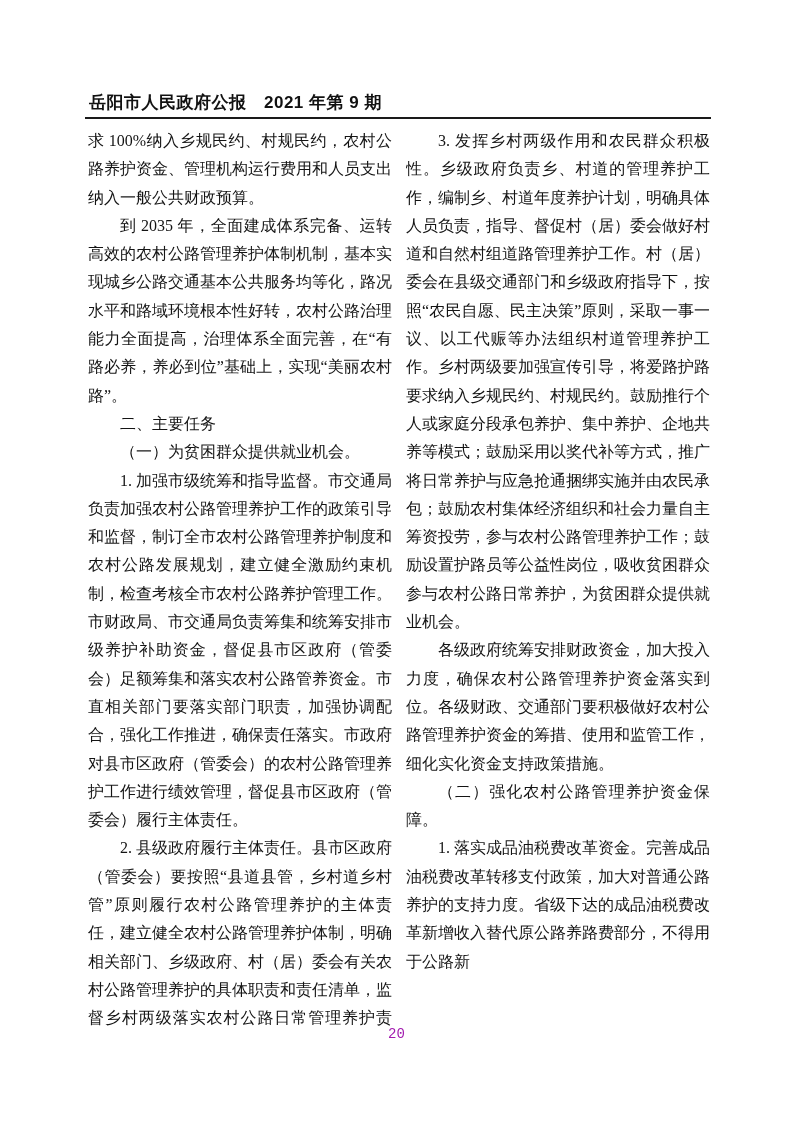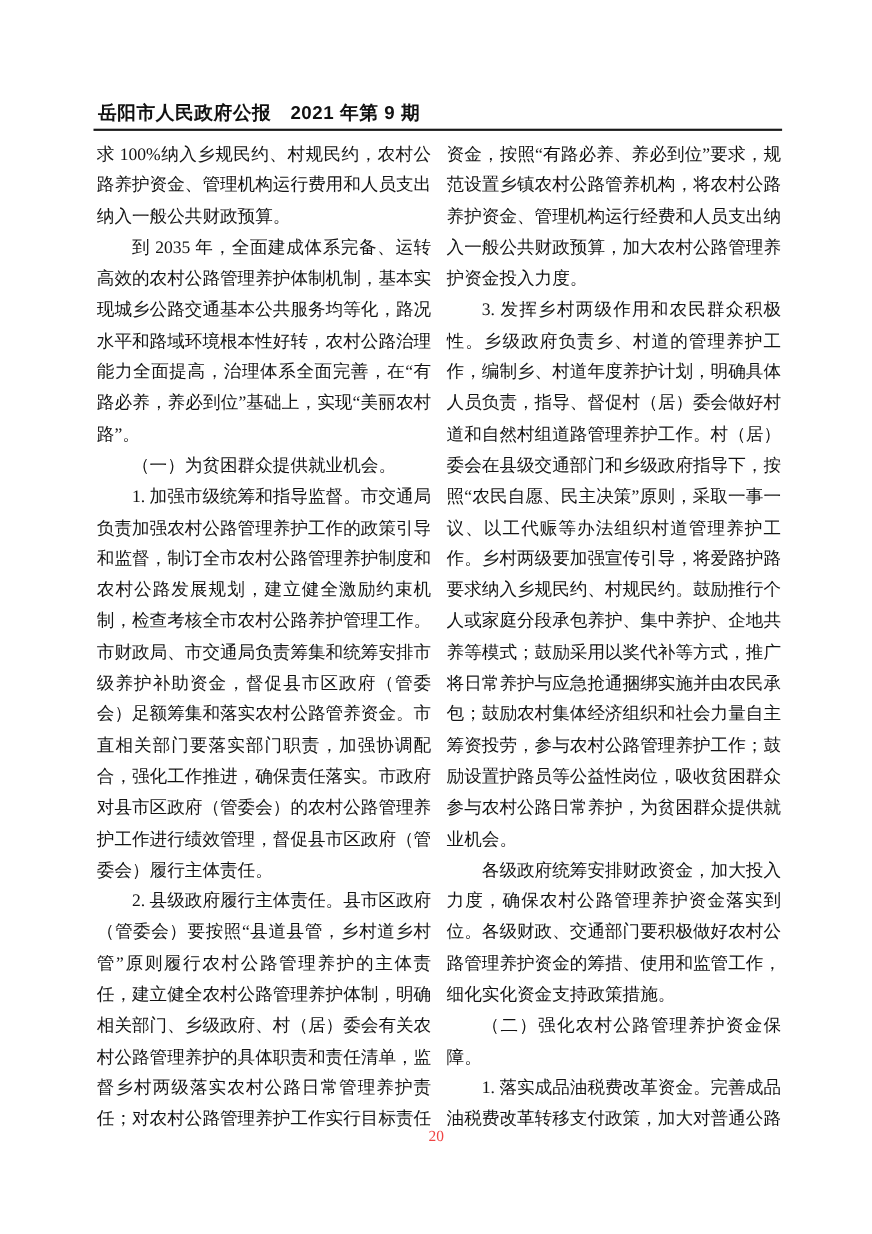--- a/index.html
+++ b/index.html
@@ -61,45 +61,45 @@
   }
   .para.indent {
     text-indent: 2em;
   }
   .footer {
     position: absolute;
     left: 0;
     top: 1026px;
     width: 100%;
     text-align: center;
-    font-family: Liberation Serif, serif;
+    font-family: Liberation Mono, monospace;
     font-size: 14px;
-    color: #ef4444;
+    color: #a21caf;
   }
 </style>
 </head>
 <body>
 
 <div class="page">
   <div class="header">
     <span>岳阳市人民政府公报　2021 年第 9 期</span>
   </div>
 
   <div class="rule"></div>
 
   <div class="columns">
     <div class="col">
         <p class="para">求 100%纳入乡规民约、村规民约，农村公路养护资金、管理机构运行费用和人员支出纳入一般公共财政预算。</p>
         <p class="para indent">到 2035 年，全面建成体系完备、运转高效的农村公路管理养护体制机制，基本实现城乡公路交通基本公共服务均等化，路况水平和路域环境根本性好转，农村公路治理能力全面提高，治理体系全面完善，在“有路必养，养必到位”基础上，实现“美丽农村路”。</p>
+        <p class="para indent">二、主要任务</p>
         <p class="para indent">（一）为贫困群众提供就业机会。</p>
         <p class="para indent">1. 加强市级统筹和指导监督。市交通局负责加强农村公路管理养护工作的政策引导和监督，制订全市农村公路管理养护制度和农村公路发展规划，建立健全激励约束机制，检查考核全市农村公路养护管理工作。市财政局、市交通局负责筹集和统筹安排市级养护补助资金，督促县市区政府（管委会）足额筹集和落实农村公路管养资金。市直相关部门要落实部门职责，加强协调配合，强化工作推进，确保责任落实。市政府对县市区政府（管委会）的农村公路管理养护工作进行绩效管理，督促县市区政府（管委会）履行主体责任。</p>
         <p class="para indent">2. 县级政府履行主体责任。县市区政府（管委会）要按照“县道县管，乡村道乡村管”原则履行农村公路管理养护的主体责任，建立健全农村公路管理养护体制，明确相关部门、乡级政府、村（居）委会有关农村公路管理养护的具体职责和责任清单，监督乡村两级落实农村公路日常管理养护责任；对农村公路管理养护工作实行目标责任制和绩效管理。在省、市级养护补助资金的基础上，足额筹集县级养护</p>
       </div>
     <div class="col">
-        <p class="para">资金，按照“有路必养、养必到位”要求，规范设置乡镇农村公路管养机构，将农村公路养护资金、管理机构运行经费和人员支出纳入一般公共财政预算，加大农村公路管理养护资金投入力度。</p>
         <p class="para indent">3. 发挥乡村两级作用和农民群众积极性。乡级政府负责乡、村道的管理养护工作，编制乡、村道年度养护计划，明确具体人员负责，指导、督促村（居）委会做好村道和自然村组道路管理养护工作。村（居）委会在县级交通部门和乡级政府指导下，按照“农民自愿、民主决策”原则，采取一事一议、以工代赈等办法组织村道管理养护工作。乡村两级要加强宣传引导，将爱路护路要求纳入乡规民约、村规民约。鼓励推行个人或家庭分段承包养护、集中养护、企地共养等模式；鼓励采用以奖代补等方式，推广将日常养护与应急抢通捆绑实施并由农民承包；鼓励农村集体经济组织和社会力量自主筹资投劳，参与农村公路管理养护工作；鼓励设置护路员等公益性岗位，吸收贫困群众参与农村公路日常养护，为贫困群众提供就业机会。</p>
         <p class="para indent">各级政府统筹安排财政资金，加大投入力度，确保农村公路管理养护资金落实到位。各级财政、交通部门要积极做好农村公路管理养护资金的筹措、使用和监管工作，细化实化资金支持政策措施。</p>
         <p class="para indent">（二）强化农村公路管理养护资金保障。</p>
         <p class="para indent">1. 落实成品油税费改革资金。完善成品油税费改革转移支付政策，加大对普通公路养护的支持力度。省级下达的成品油税费改革新增收入替代原公路养路费部分，不得用于公路新</p>
       </div>
   </div>
 
   <div class="footer">
     <span>20</span>
   </div>

